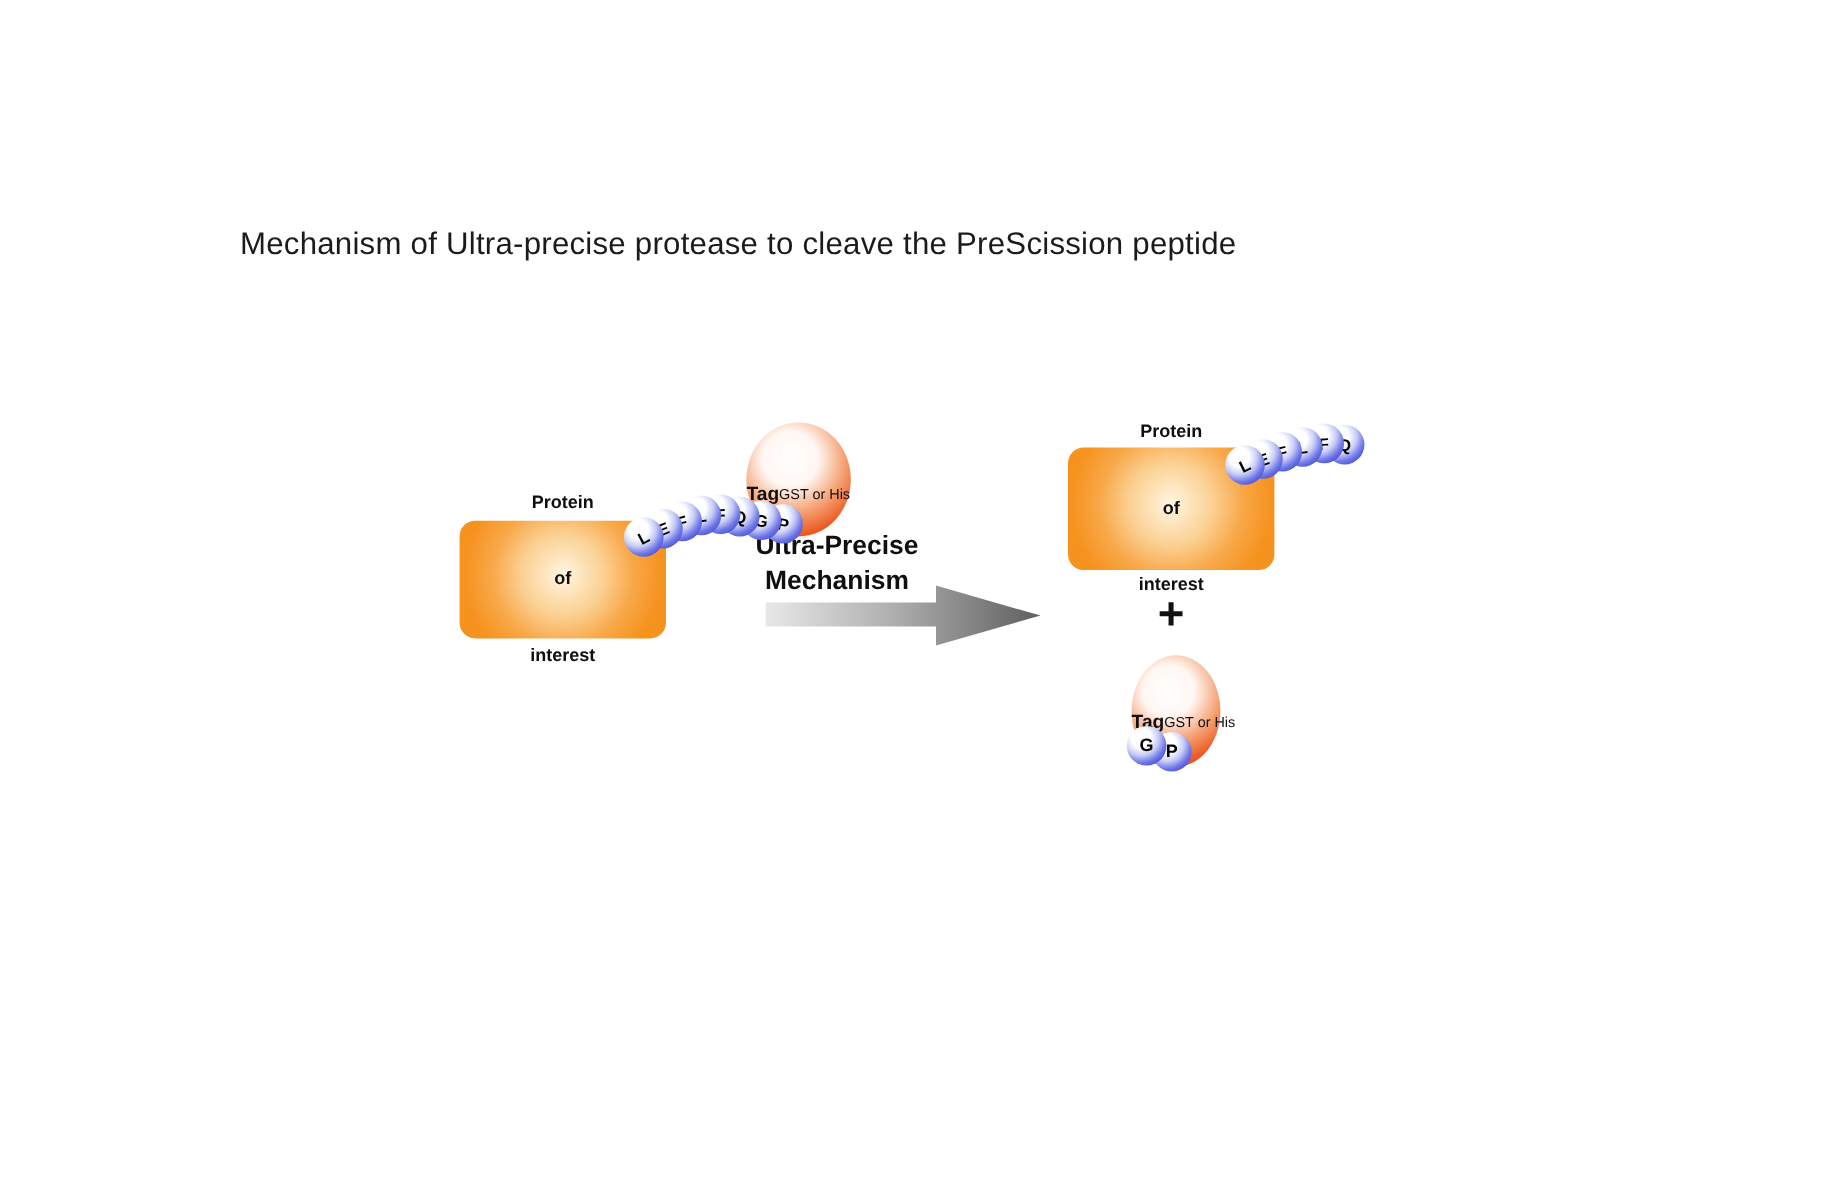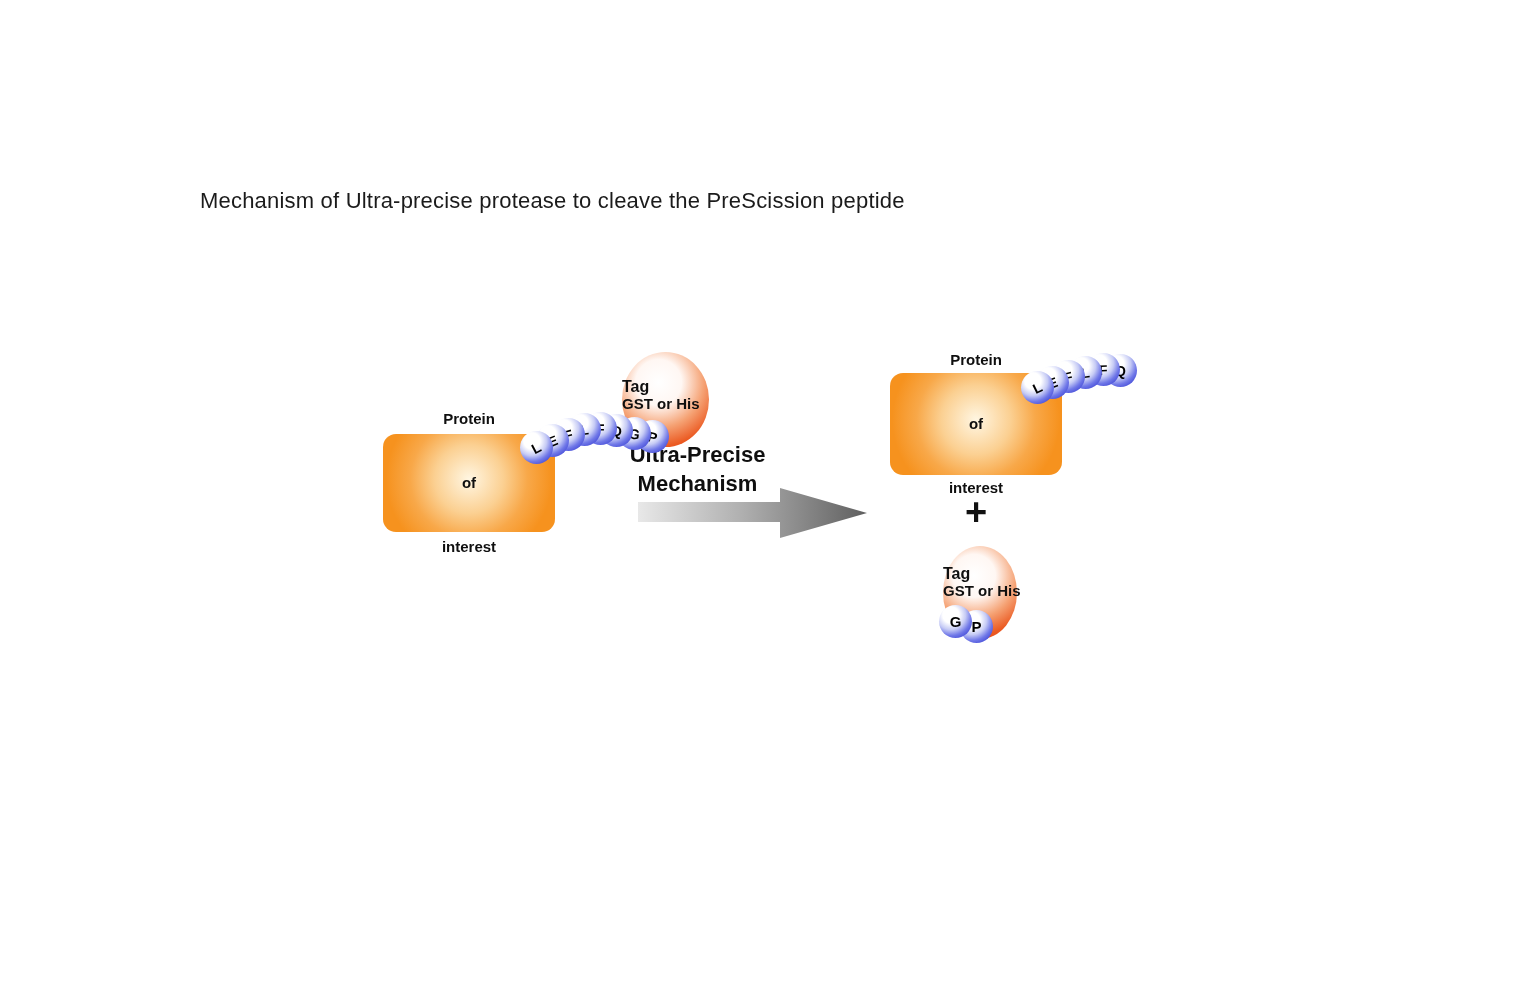--- a/index.html
+++ b/index.html
@@ -1,42 +1,42 @@
 <!DOCTYPE html>
 <html><head>
 <meta charset="utf-8">
 <style>
   html,body{margin:0;padding:0;background:#ffffff;}
   .stage{
     position:relative;width:1524px;height:1000px;background:#ffffff;overflow:hidden;
     font-family:"Liberation Sans",sans-serif;color:#111;
   }
   .title{
-    position:absolute;left:200px;top:188px;font-size:22px;font-weight:400;
+    position:absolute;left:200px;top:188px;font-size:26px;font-weight:400;
     color:#1b1b1b;white-space:nowrap;letter-spacing:0.2px;
   }
   
   .protein-box{
     position:absolute;border-radius:13px;z-index:1;
     background:radial-gradient(circle at 50% 46%, #fff6e2 0%, #fbd092 34%, #f8a849 58%, #f6921e 82%);
     display:flex;flex-direction:column;align-items:center;justify-content:center;gap:48px;
   }
   .box1{left:383px;top:434px;width:172px;height:98px;}
   .box2{left:890px;top:373px;width:172px;height:102px;}
   .box-line{font-size:15px;font-weight:bold;line-height:16px;color:#0f0f0f;}
   
   .tag-oval{
     position:absolute;border-radius:50%;z-index:2;
     background:radial-gradient(circle at 42% 32%, #ffffff 0%, #fff7f3 28%, #f5a274 55%, #eb5a22 78%, #e8491d 95%);
-    display:flex;flex-direction:column;
+    display:flex;flex-direction:row;align-items:center;
   }
   .oval1{left:622px;top:352px;width:87px;height:95px;padding-top:26px;box-sizing:border-box;}
   .oval2{left:943px;top:546px;width:74px;height:93px;padding-top:19px;box-sizing:border-box;}
   .tag-line1{font-size:16px;font-weight:bold;line-height:17px;white-space:nowrap;color:#0f0f0f;}
-  .tag-line2{font-size:15px;font-weight:bold;line-height:17px;white-space:nowrap;color:#0f0f0f;}
+  .tag-line2{font-size:12px;font-weight:normal;line-height:17px;white-space:nowrap;color:#0f0f0f;}
   
   .bead{
     position:absolute;width:33px;height:33px;border-radius:50%;
     background:radial-gradient(circle at 36% 30%, #ffffff 0%, #ffffff 26%, #c6cbf5 47%, #7078e8 66%, #3c43d4 86%, #6d74e4 100%);
     display:flex;align-items:center;justify-content:center;
   }
   .bead span{font-size:14px;font-weight:bold;color:#000;display:block;}
   .lb1{left:520px;top:431px;z-index:30;} .lb2{left:536px;top:424px;z-index:29;}
   .lb3{left:552px;top:418px;z-index:28;} .lb4{left:568px;top:413px;z-index:27;}
   .lb5{left:584px;top:412px;z-index:26;} .lb6{left:600px;top:414px;z-index:25;}

